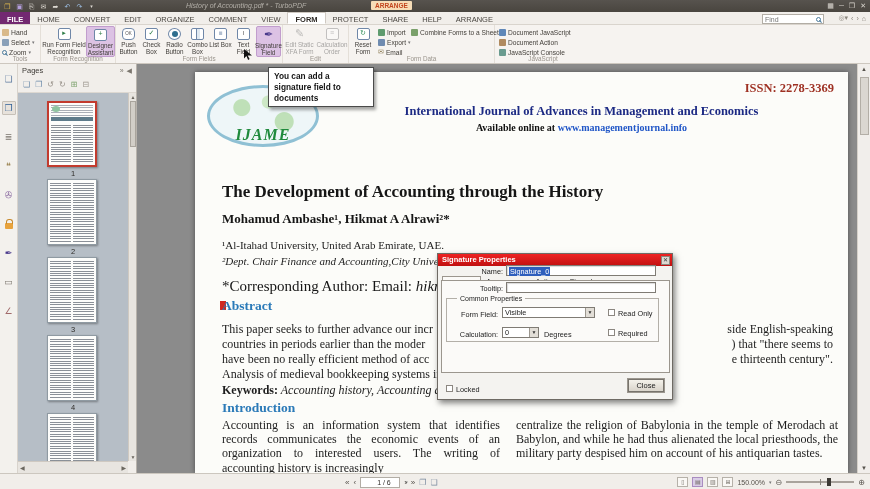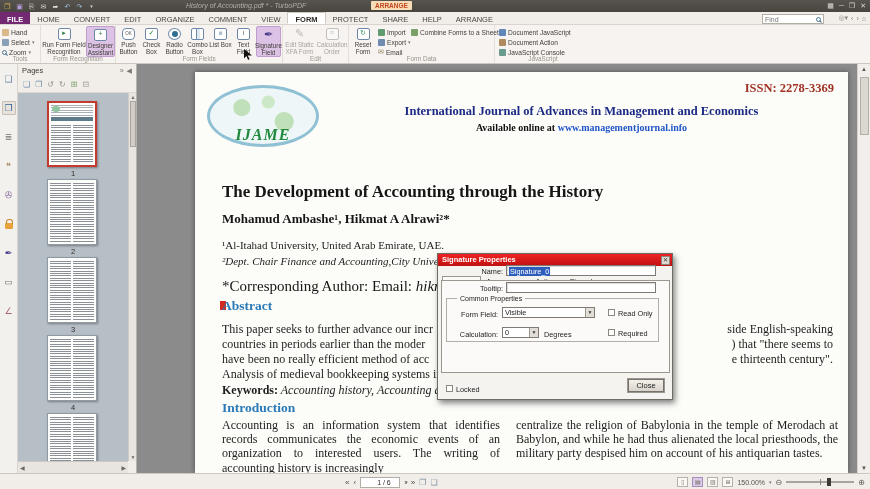--- a/index.html
+++ b/index.html
@@ -346,20 +346,21 @@
         </div>
         <div class="sitem">
           <span class="sqicon" style="background:#6a9b8f"></span>
           <span>JavaScript Console</span>
         </div>
       </div>
       <div class="grp-label">JavaScript</div>
     </div>
   </div>
 
+  <div class="tooltip">You can  add a signature field to documents</div>
   <div class="cursor"></div>
 
   <div class="iconstrip">
     <span class="strip-icon">❏</span>
     <span class="strip-icon active">❐</span>
     <span class="strip-icon" style="color:#7b766e">≣</span>
     <span class="strip-icon" style="color:#a08a5a">❝</span>
     <span class="strip-icon" style="color:#8a6aa0">✇</span>
     <span class="strip-icon">
         <span class="lock"></span>

